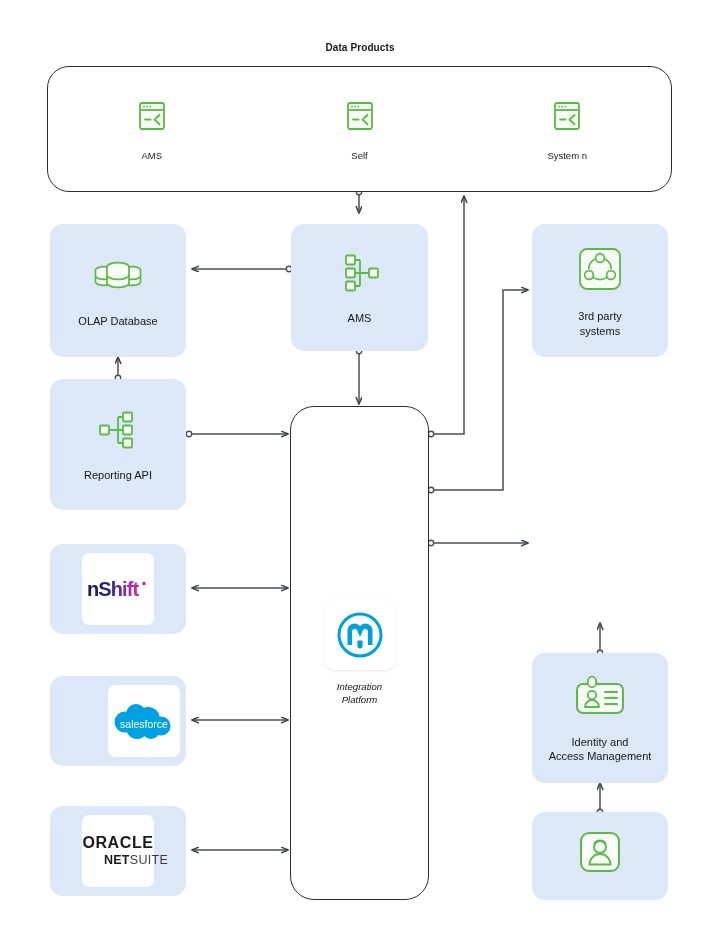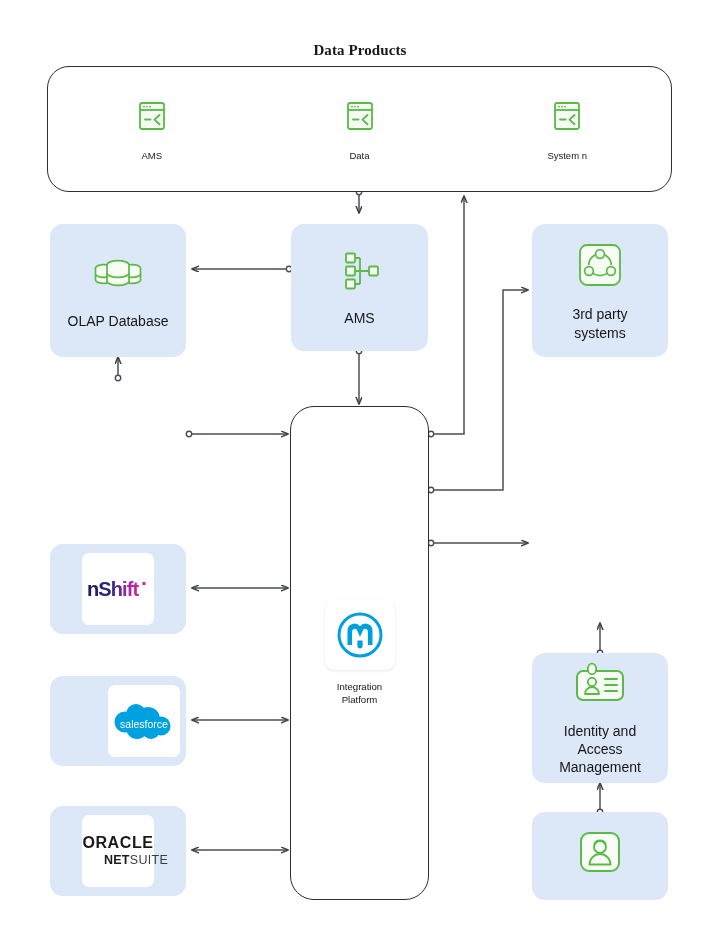--- a/index.html
+++ b/index.html
@@ -10,61 +10,60 @@
     overflow: hidden;
   }
   #stage { position: relative; width: 720px; height: 950px; }
 
   
   #wires { position: absolute; left: 0; top: 0; width: 720px; height: 950px; z-index: 1; }
 
   
   .dp-title {
     position: absolute; left: 0; top: 42px; width: 720px;
-    text-align: center; font-size: 15px; font-weight: 700; color: #15171a;
+    text-align: center; font-size: 10px; font-weight: 700; color: #15171a;
     letter-spacing: .1px;
-    font-family: Liberation Serif, serif;
   }
   .dp-frame {
     position: absolute; left: 47px; top: 66px;
     width: 625px; height: 126px;
     border: 1.6px solid #2b2f33; border-radius: 22px;
     background: #ffffff; z-index: 2;
   }
   .dp-items { position: absolute; inset: 0; display: flex; align-items: center; }
   .dp-item { flex: 1; display: flex; flex-direction: column; align-items: center; gap: 9px; }
   .dp-label { font-size: 9.5px; color: #15171a; }
 
   
   .node {
     position: absolute; z-index: 2;
     background: #dce8f7; border-radius: 13px;
     display: flex; flex-direction: column;
     align-items: center; justify-content: center;
     gap: 10px; padding: 6px;
   }
   .node-label {
-    font-size: 14px; color: #15171a; text-align: center; line-height: 1.3;
+    font-size: 11px; color: #15171a; text-align: center; line-height: 1.3;
     white-space: pre-line;
   }
 
   
   .logo-tile {
     width: 72px; height: 72px; background: #ffffff; border-radius: 7px;
     display: flex; align-items: center; justify-content: center;
   }
 
   
   .center-box {
     position: absolute; left: 290px; top: 406px;
     width: 139px; height: 494px;
     border: 1.6px solid #2b2f33; border-radius: 24px;
     background: #ffffff; z-index: 2;
     display: flex; flex-direction: column;
-    align-items: center; justify-content: center; gap: 11px;
+    align-items: center; justify-content: center; gap: 11px; font-style: italic;
   }
   .center-label {
     font-size: 9.6px; color: #15171a; text-align: center; line-height: 1.35;
     white-space: pre-line;
   }
   .oracle-wrap { text-align: center; line-height: 1.18; }
   .oracle-top { font-size: 16px; font-weight: 700; letter-spacing: .6px; color: #1a1a1a; }
   .oracle-bot { font-size: 12.5px; letter-spacing: .3px; padding-left: 36px; }
   .oracle-bot b { font-weight: 700; color: #1a1a1a; }
   .oracle-bot span { font-weight: 400; color: #3c3c3c; }
@@ -148,21 +147,21 @@
           <svg width="40" height="40" viewBox="0 0 40 40">
             <rect x="8" y="6" width="24" height="26" rx="2.2" fill="#f5faf3" stroke="#5bb947" stroke-width="1.8"></rect>
             <path d="M8,13 H32" stroke="#5bb947" stroke-width="1.8"></path>
             <circle cx="12" cy="9.6" r="0.95" fill="#5bb947"></circle>
             <circle cx="15" cy="9.6" r="0.95" fill="#5bb947"></circle>
             <circle cx="18" cy="9.6" r="0.95" fill="#5bb947"></circle>
             <path d="M13,22.5 H18.5" stroke="#5bb947" stroke-width="1.9" stroke-linecap="round"></path>
             <path d="M27.5,18 L22.5,22.6 L27.5,27.2" stroke="#5bb947" stroke-width="1.9" fill="none" stroke-linecap="round" stroke-linejoin="round"></path>
           </svg>
         </span>
-        <div class="dp-label">Data</div>
+        <div class="dp-label">Self</div>
       </div>
 
       <div class="dp-item">
         <span>
           <svg width="40" height="40" viewBox="0 0 40 40">
             <rect x="8" y="6" width="24" height="26" rx="2.2" fill="#f5faf3" stroke="#5bb947" stroke-width="1.8"></rect>
             <path d="M8,13 H32" stroke="#5bb947" stroke-width="1.8"></path>
             <circle cx="12" cy="9.6" r="0.95" fill="#5bb947"></circle>
             <circle cx="15" cy="9.6" r="0.95" fill="#5bb947"></circle>
             <circle cx="18" cy="9.6" r="0.95" fill="#5bb947"></circle>
@@ -189,20 +188,34 @@
           <path d="M32.5,24 a8.5,3.4 0 0 0 17,0" fill="none"></path>
           <ellipse cx="27" cy="15" rx="11" ry="4.4"></ellipse>
           <path d="M16,15 V31 a11,4.4 0 0 0 22,0 V15"></path>
           <path d="M16,23 a11,4.4 0 0 0 22,0" fill="none"></path>
         </g>
       </svg>
     </span>
     <div class="node-label">OLAP Database</div>
   </div>
 
+  <div class="node" style="left:50px; top:379px; width:136px; height:131px;">
+    <span>
+      <svg width="50" height="48" viewBox="0 0 50 48">
+        <g stroke="#5bb947" stroke-width="1.8" fill="#f7fcf5">
+          <path d="M14,24 H25 M25,24 V11 M25,11 H31 M25,24 V37 M25,37 H31 M25,24 H31" fill="none"></path>
+          <rect x="7" y="19.5" width="9" height="9" rx="1.2"></rect>
+          <rect x="30" y="6.5" width="9" height="9" rx="1.2"></rect>
+          <rect x="30" y="19.5" width="9" height="9" rx="1.2"></rect>
+          <rect x="30" y="32.5" width="9" height="9" rx="1.2"></rect>
+        </g>
+      </svg>
+    </span>
+    <div class="node-label">Reporting API</div>
+  </div>
 
   <div class="node" style="left:50px; top:544px; width:136px; height:90px;">
     <div class="logo-tile">
       <svg width="66" height="26" viewBox="0 0 66 26">
         <defs>
           <linearGradient id="nsg" x1="0" y1="0" x2="1" y2="0">
             <stop offset="0" stop-color="#1c1a5e"></stop>
             <stop offset="0.45" stop-color="#2b2580"></stop>
             <stop offset="0.78" stop-color="#9b2bb0"></stop>
             <stop offset="1" stop-color="#e61e8c"></stop>

